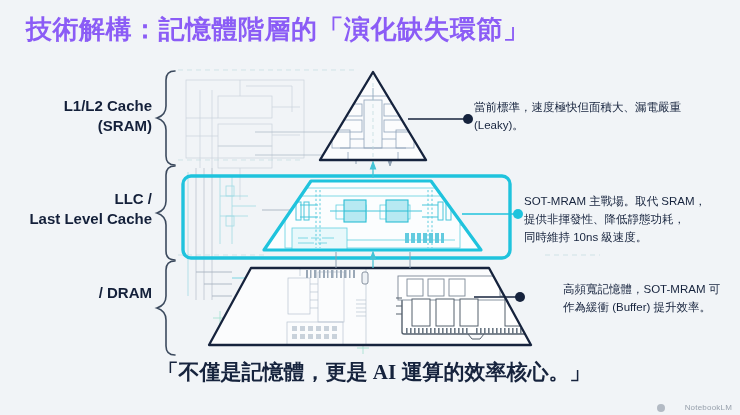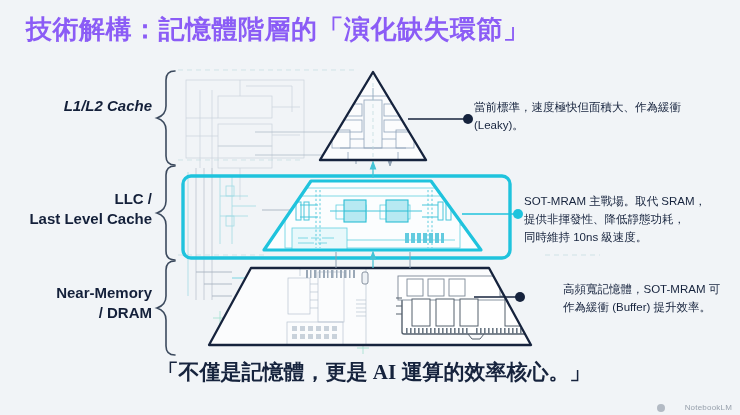--- a/index.html
+++ b/index.html
@@ -18,21 +18,21 @@
     font-size:26px;font-weight:bold;letter-spacing:.5px;
     color:#8b5cf6;white-space:nowrap;
   }
 
   
   .tier-label{
     position:absolute;text-align:right;
     font-size:15px;font-weight:bold;line-height:1.30;
     color:#14203a;
   }
-  .tier-label.l1{left:0;width:152px;top:96px;font-style:italic;}
+  .tier-label.l1{left:0;width:152px;top:96px;}
   .tier-label.l2{left:0;width:152px;top:189px;}
   .tier-label.l3{left:0;width:152px;top:283px;}
   .tier-label .ln{display:block;}
 
   
   .anno{
     position:absolute;
     font-size:11.5px;line-height:1.55;
     color:#16233d;
   }
@@ -355,32 +355,32 @@
     <g>
       <path d="M474 297 H516" stroke="#16233d" stroke-width="1.7" fill="none"></path>
       <circle cx="520" cy="297" r="5" fill="#16233d"></circle>
     </g>
   </svg>
 
   <div class="title">技術解構：記憶體階層的「演化缺失環節」</div>
 
   <div class="tier-label l1">
     <span class="ln">L1/L2 Cache</span>
+    <span class="ln">(SRAM)</span>
   </div>
   <div class="tier-label l2">
     <span class="ln">LLC /</span>
     <span class="ln">Last Level Cache</span>
   </div>
   <div class="tier-label l3">
-    <span class="ln">Near-Memory</span>
     <span class="ln">/ DRAM</span>
   </div>
 
   <div class="anno a1">
-    <span class="ln">當前標準，速度極快但面積大、作為緩衝</span>
+    <span class="ln">當前標準，速度極快但面積大、漏電嚴重</span>
     <span class="ln">(Leaky)。</span>
   </div>
   <div class="anno a2">
     <span class="ln">SOT-MRAM 主戰場。取代 SRAM，</span>
     <span class="ln">提供非揮發性、降低靜態功耗，</span>
     <span class="ln">同時維持 10ns 級速度。</span>
   </div>
   <div class="anno a3">
     <span class="ln">高頻寬記憶體，SOT-MRAM 可</span>
     <span class="ln">作為緩衝 (Buffer) 提升效率。</span>

